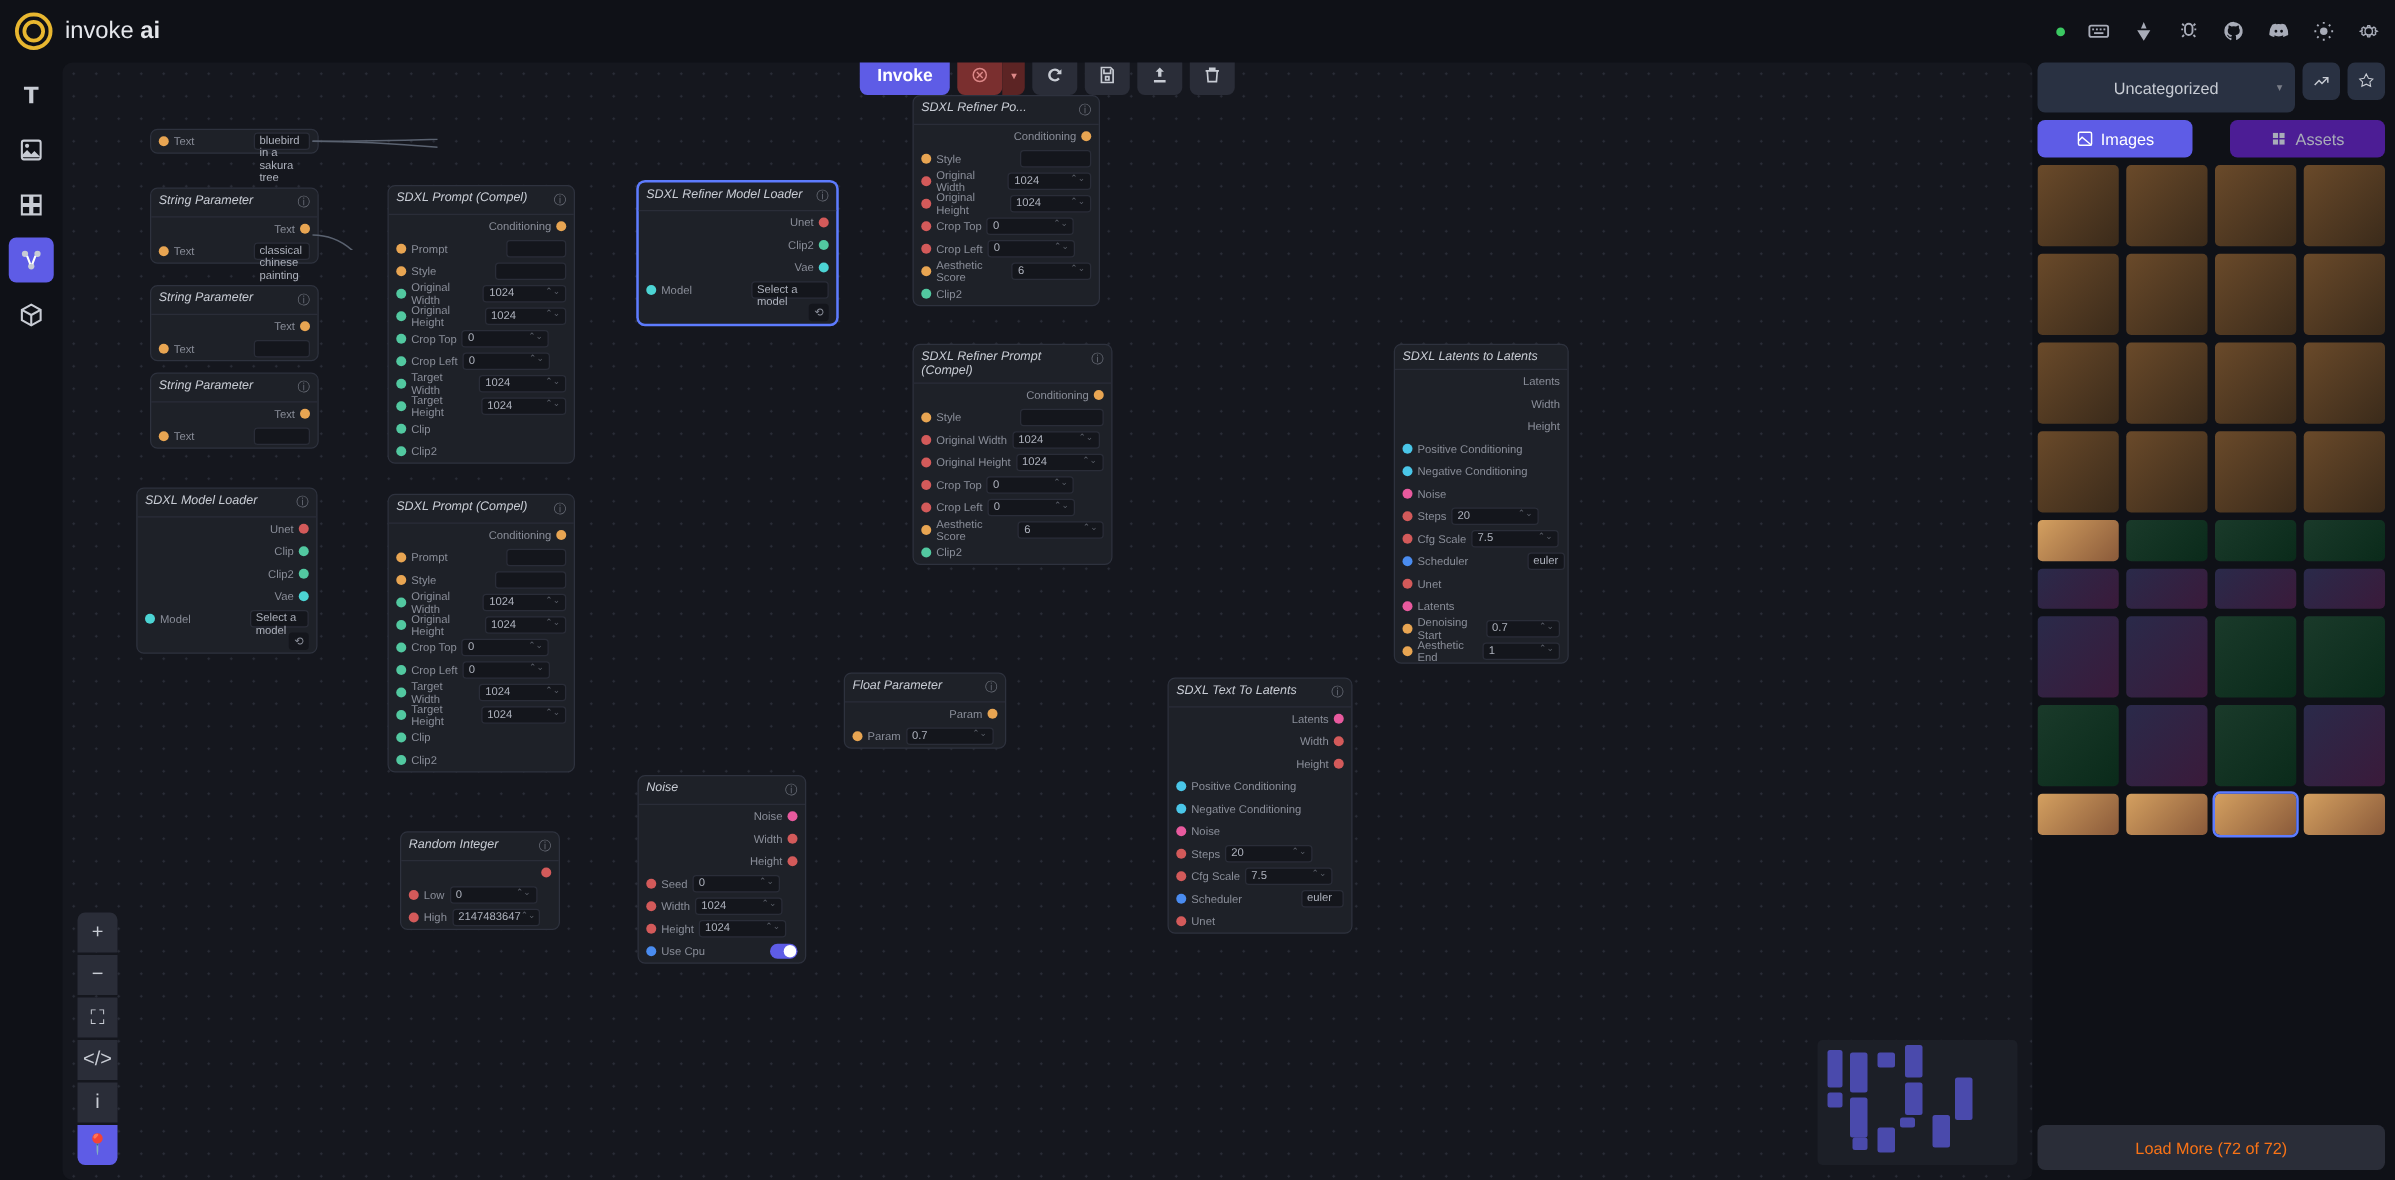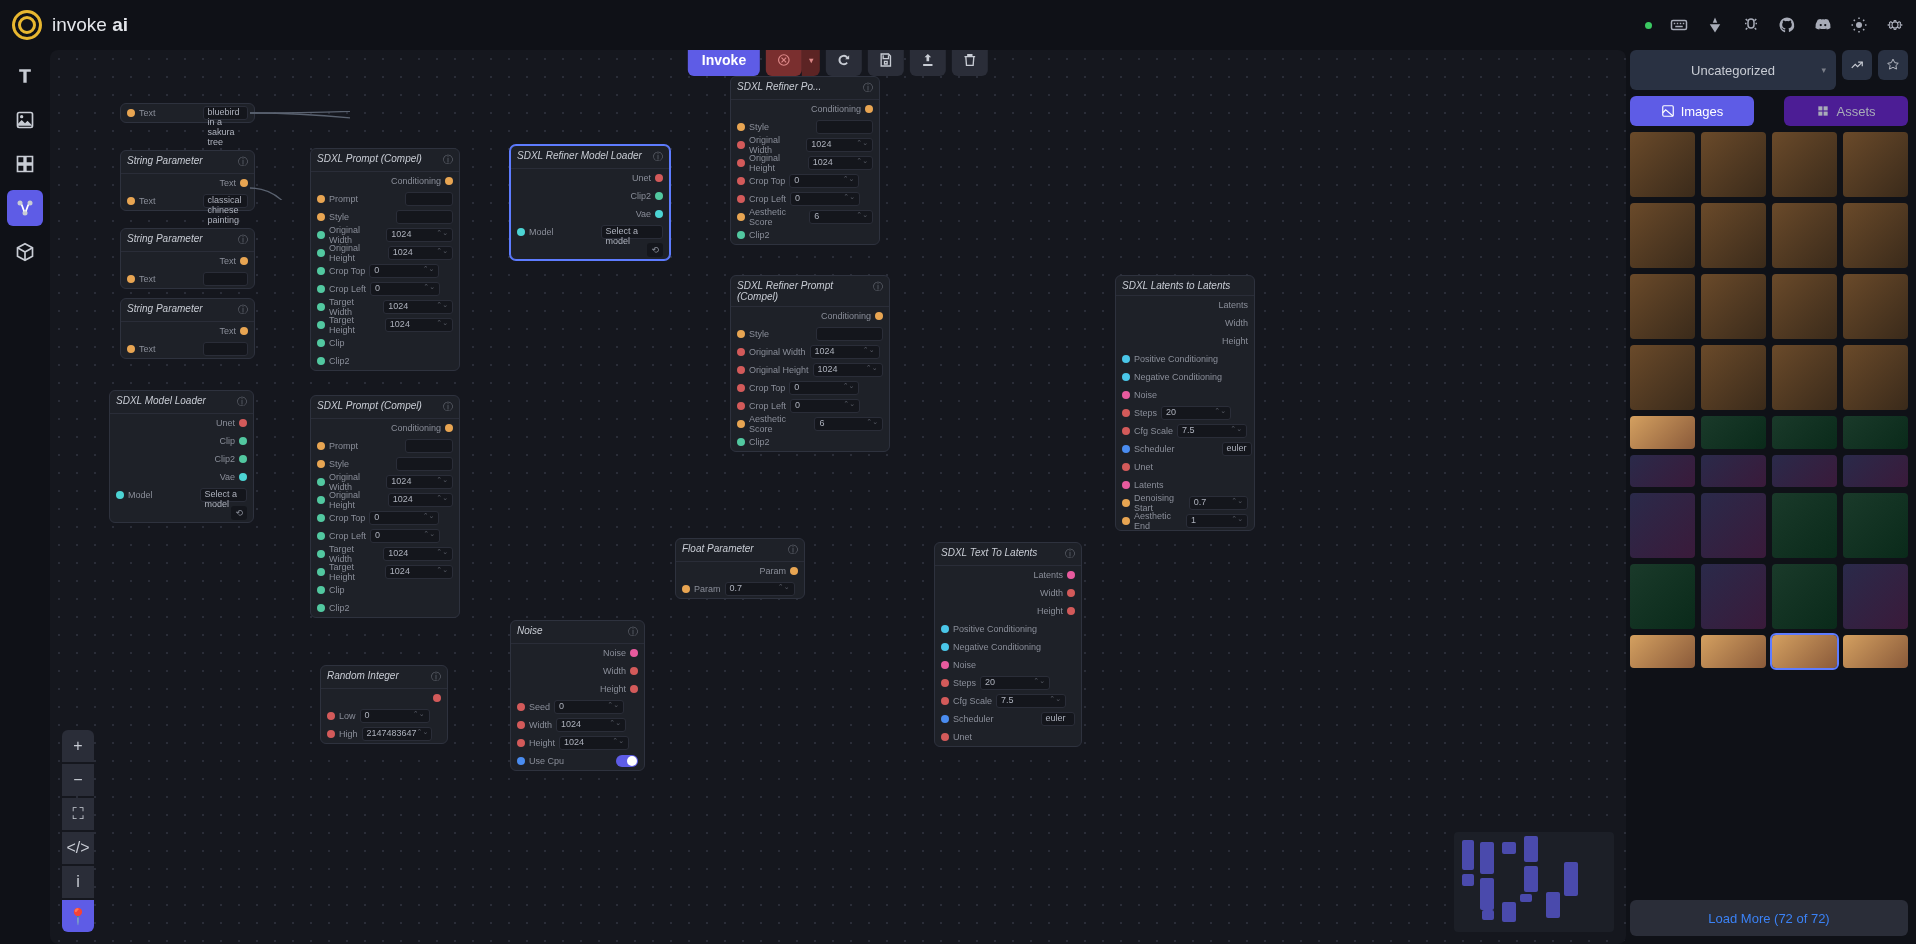--- a/index.html
+++ b/index.html
@@ -83,21 +83,21 @@
 .tab { flex: 1; height: 30px; display: flex; align-items: center; justify-content: center; gap: 6px; font-size: 13px; cursor: pointer; }
 .tab.active { background: #5e5ce6; color: #fff; border-radius: 6px; }
 .tab.inactive { background: #4c1d95; color: #a8acb8; border-radius: 6px; }
 .tab svg { width: 14px; height: 14px; fill: currentColor; }
 .gallery { flex: 1; overflow-y: auto; display: grid; grid-template-columns: repeat(4, 1fr); gap: 6px; align-content: start; }
 .thumb { width: 100%; aspect-ratio: 1; background: linear-gradient(135deg, #6a4a2a, #3a2a1a); border-radius: 4px; }
 .thumb.forest { background: linear-gradient(135deg, #1a3a2a, #0a2a1a); }
 .thumb.mush { background: linear-gradient(135deg, #2a2a4a, #3a1a3a); }
 .thumb.fairy { background: linear-gradient(135deg, #d4a060, #8a5a3a); }
 .thumb.sel { outline: 2px solid #5e7cff; }
-.load-more { height: 36px; background: #2a2d38; border-radius: 6px; display: flex; align-items: center; justify-content: center; font-size: 13px; color: #3b82f6; margin-top: 16px; }
+.load-more { height: 36px; background: #2a2d38; border-radius: 6px; display: flex; align-items: center; justify-content: center; font-size: 13px; color: #f97316; margin-top: 16px; }
 
 
 .toggle { width: 22px; height: 12px; background: #5e5ce6; border-radius: 6px; position: relative; }
 .toggle::after { content: ""; position: absolute; right: 1px; top: 1px; width: 10px; height: 10px; background: #fff; border-radius: 50%; }
 </style>
 </head>
 <body>
 
 <div class="topbar">
   <div class="logo-wrap">

